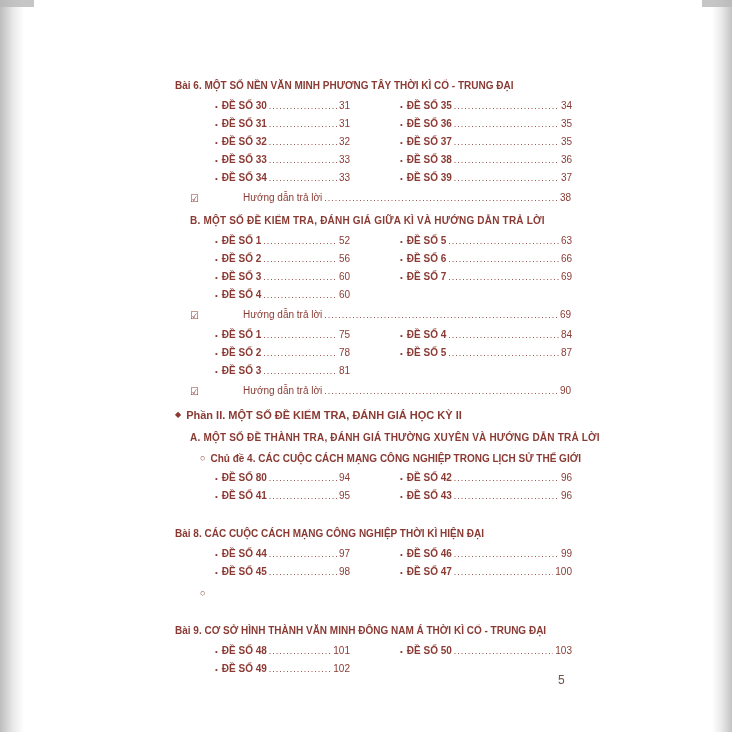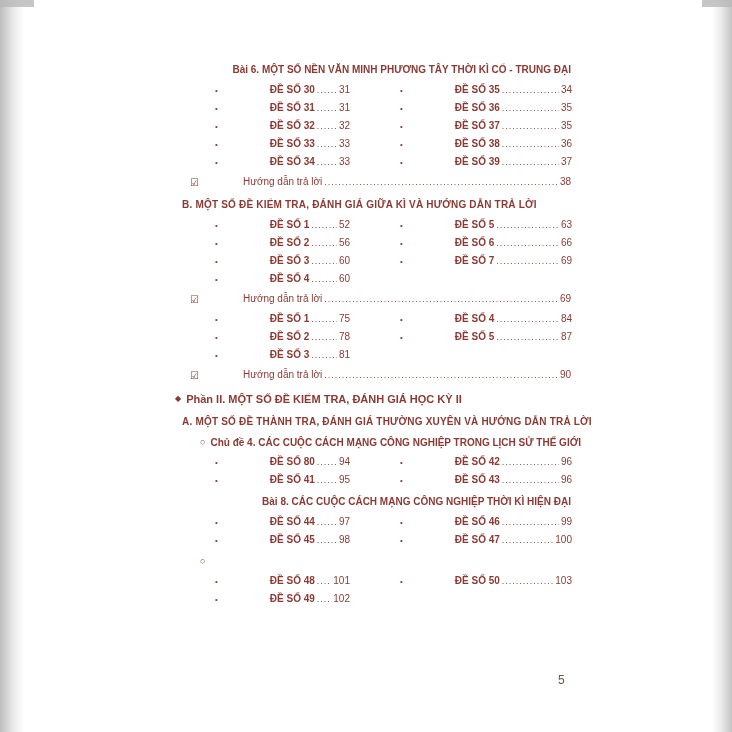--- a/index.html
+++ b/index.html
@@ -16,44 +16,44 @@
   .scan-corner { position: absolute; top: 0; height: 7px; background: #b8b8b8; opacity: .8; }
   .scan-corner.tl { left: 0; width: 34px; }
   .scan-corner.tr { right: 0; width: 30px; }
 
   .content {
     position: absolute; left: 175px; top: 57px; width: 396px;
     color: var(--ink, #8a3a33);
   }
   .lesson-heading {
     font-weight: bold; font-size: 10px; line-height: 17px;
-    text-align: right; white-space: nowrap; margin: 4px 0 3px;
+    text-align: left; white-space: nowrap; margin: 20px 0 3px;
   }
   .section-heading {
     font-weight: bold; font-size: 10px; line-height: 17px;
-    margin: 5px 0 3px 7px; white-space: nowrap; letter-spacing: .2px;
+    margin: 5px 0 3px 15px; white-space: nowrap; letter-spacing: .2px;
   }
   .part-heading {
     font-weight: bold; font-size: 11px; line-height: 18px;
     margin: 6px 0 3px 0; display: flex; align-items: center; white-space: nowrap;
   }
   .part-heading .icon { font-size: 8px; margin-right: 5px; }
   .topic-heading {
     font-weight: bold; font-size: 10px; line-height: 17px;
     margin: 4px 0 2px 25px; display: flex; align-items: center; white-space: nowrap;
   }
   .topic-heading .icon { font-size: 9px; margin-right: 5px; }
 
   .entry-columns { display: flex; margin-left: 40px; }
   .col { display: flex; flex-direction: column; }
   .col.left  { width: 135px; margin-right: 50px; }
   .col.right { width: 172px; }
   .entry { display: flex; align-items: baseline; line-height: 17px; font-size: 10px; }
   .entry .bullet { font-size: 8px; margin-right: 4px; }
-  .entry .label { font-weight: bold; white-space: nowrap; margin-left: 48px; }
+  .entry .label { font-weight: bold; white-space: nowrap; }
   .dots { flex: 1 1 auto; overflow: hidden; white-space: nowrap; margin: 0 2px; }
   .dots::after {
     content: "..........................................................................................................................................................";
     letter-spacing: 1px; font-size: 9px;
   }
   .pagenum { font-weight: normal; white-space: nowrap; }
 
   .answer-guide {
     display: flex; align-items: baseline; font-size: 10px; line-height: 17px;
     margin: 2px 0 2px 15px; width: 381px;
@@ -311,20 +311,21 @@
           <span class="bullet">•</span>
           <span class="label">ĐỀ SỐ 47</span>
           <span class="dots"></span>
           <span class="pagenum">100</span>
         </div>
       </div>
     </div>
     <div class="topic-heading">
       <span class="icon">○</span>
     </div>
+    <div class="lesson-heading">Bài 9. CƠ SỞ HÌNH THÀNH VĂN MINH ĐÔNG NAM Á THỜI KÌ CỔ - TRUNG ĐẠI</div>
     <div class="entry-columns">
       <div class="col left">
         <div class="entry">
           <span class="bullet">•</span>
           <span class="label">ĐỀ SỐ 48</span>
           <span class="dots"></span>
           <span class="pagenum">101</span>
         </div>
         <div class="entry">
           <span class="bullet">•</span>

